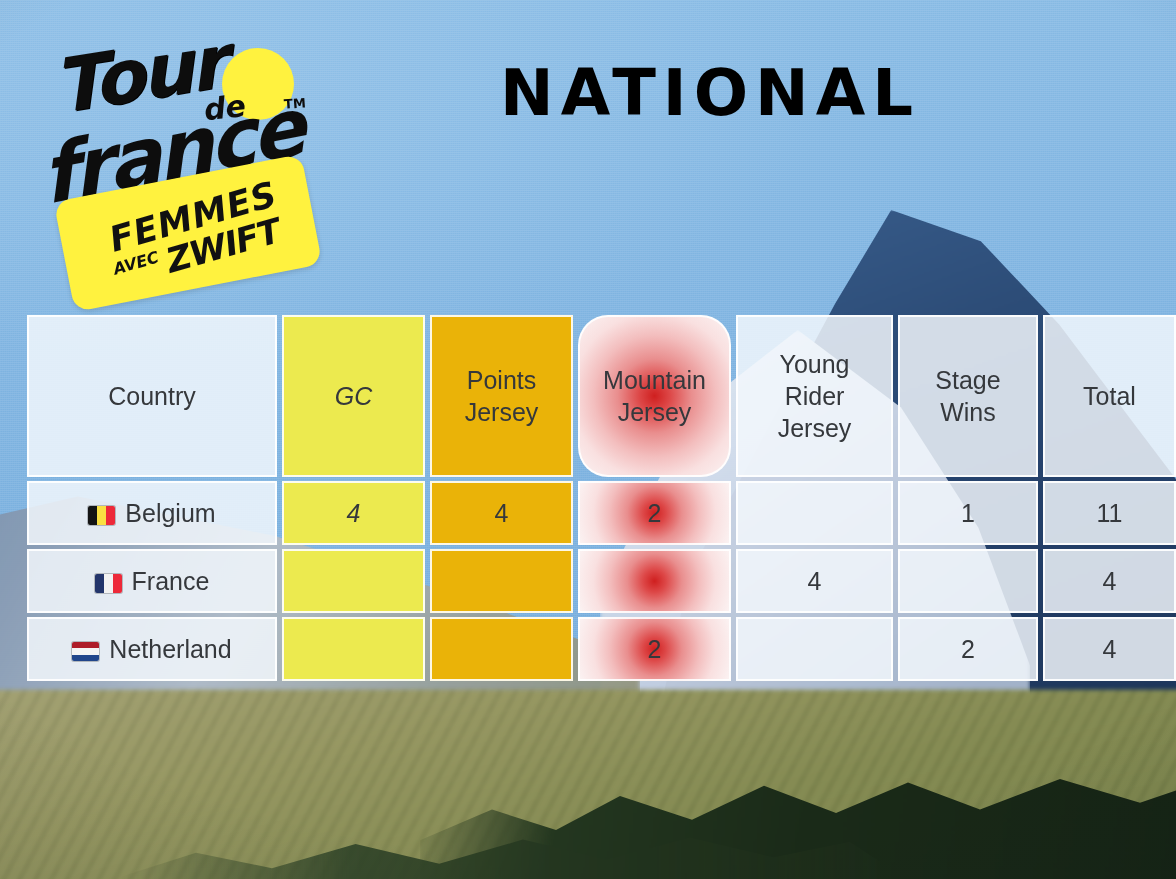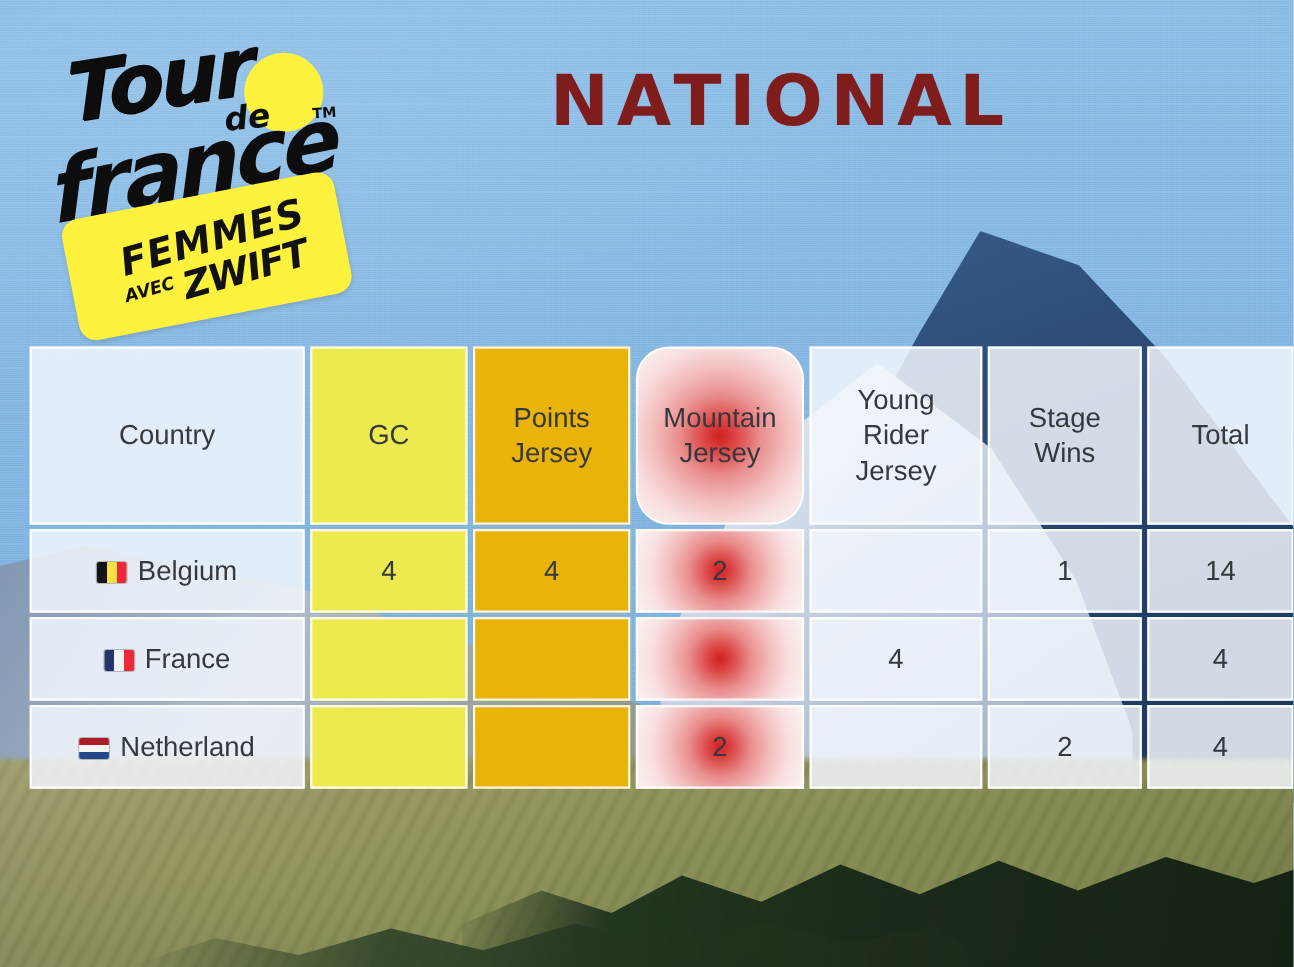--- a/index.html
+++ b/index.html
@@ -154,21 +154,21 @@
     font-size:34px; color:#111;
     letter-spacing:-1px;
     transform:rotate(-5deg);
   }
 
   
   #title-block {
     position:absolute; left:340px; top:58px;
     width:740px;
     text-align:center;
-    color:#7f1d1d;
+    color:#000000;
     font-family:"DejaVu Sans", sans-serif;
     font-weight:bold;
     font-size:64px;
     line-height:1.12;
     letter-spacing:7px;
   }
   #title-block .tline { display:block; white-space:nowrap; }
 
   
   #standings {
@@ -184,33 +184,33 @@
     text-align:center;
     vertical-align:middle;
     font-family:"Liberation Sans", sans-serif;
     font-weight:normal;
     color:#35383c;
     font-size:25px;
     line-height:1.28;
     padding:4px 2px;
   }
   #standings thead th { height:162px; }
-  #standings tbody td { height:76px; }
+  #standings tbody td { height:64px; }
 
   col.c-country { width:250px; }
   col.c-gc      { width:143px; }
   col.c-points  { width:143px; }
   col.c-mtn     { width:153px; }
   col.c-young   { width:157px; }
   col.c-stage   { width:140px; }
   col.c-total   { width:133px; }
 
   
   .cell-plain   { background:rgba(243,248,253,.84); }
-  .cell-yellow  { background:#ecea4f; }
+  .cell-yellow  { background:#ecea4f;font-style:italic; }
   .cell-green   { background:#eab308; }
   .cell-mtn {
     background:radial-gradient(circle at 50% 50%, #cf1f1f 0%, #dd4747 14%, #e98e8e 34%, #f3bebe 56%, #f9e0e0 76%, #fbf2f2 100%);
     color:#ffffff;
   }
   .cell-mtn.head { color:#ffffff;border-radius:30px; }
 
   .country-cell {
     text-align:center;
     white-space:nowrap;
@@ -309,21 +309,21 @@
 
       <tr>
         <td class="cell-plain country-cell">
           <span class="flag-chip flag-be"></span><span>Belgium</span>
         </td>
         <td class="cell-yellow">4</td>
         <td class="cell-green">4</td>
         <td class="cell-mtn">2</td>
         <td class="cell-plain"></td>
         <td class="cell-plain">1</td>
-        <td class="cell-plain">14</td>
+        <td class="cell-plain">11</td>
       </tr>
 
       <tr>
         <td class="cell-plain country-cell">
           <span class="flag-chip flag-fr"></span><span>France</span>
         </td>
         <td class="cell-yellow"></td>
         <td class="cell-green"></td>
         <td class="cell-mtn"></td>
         <td class="cell-plain">4</td>

